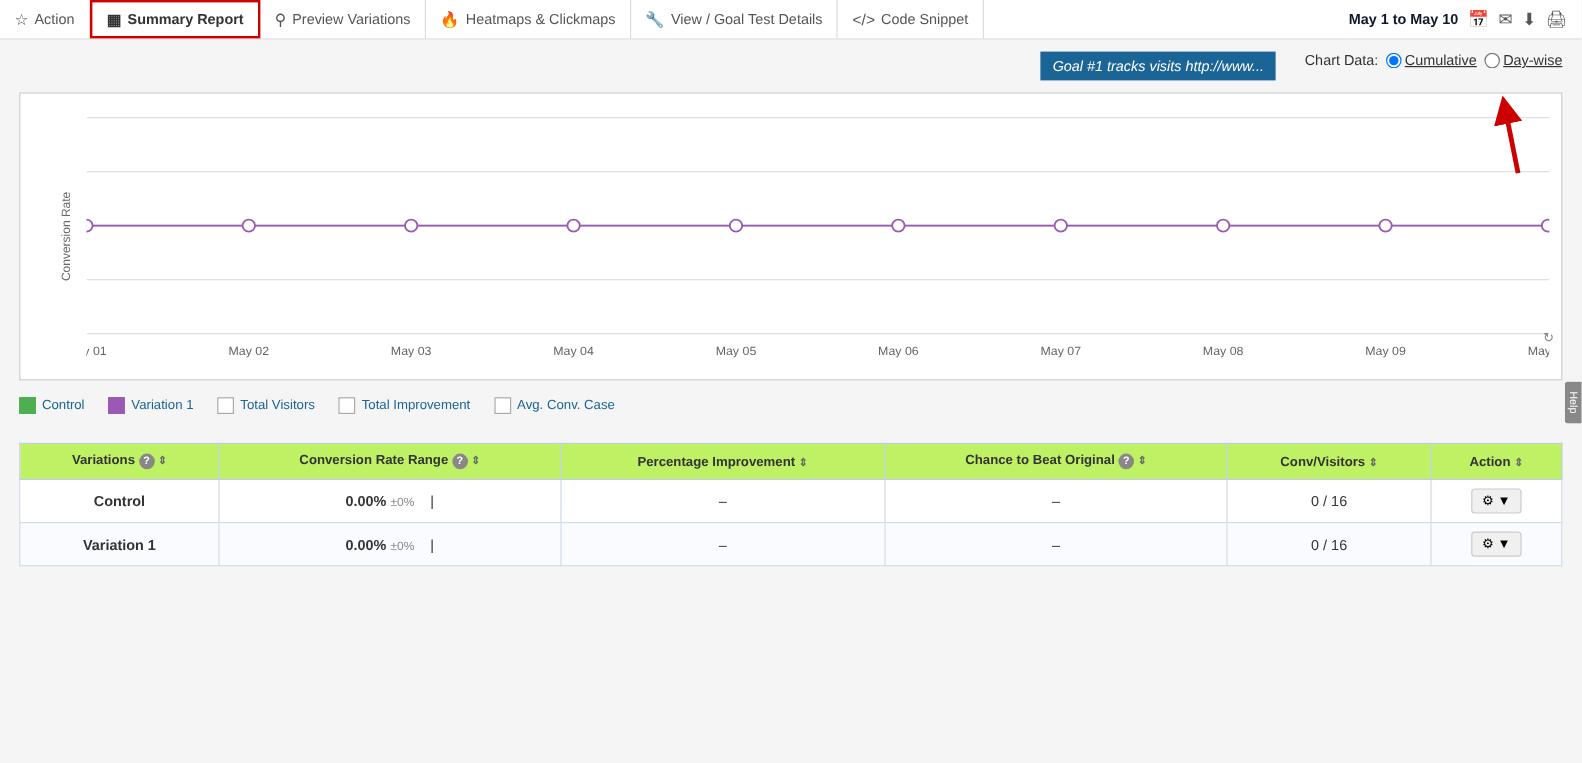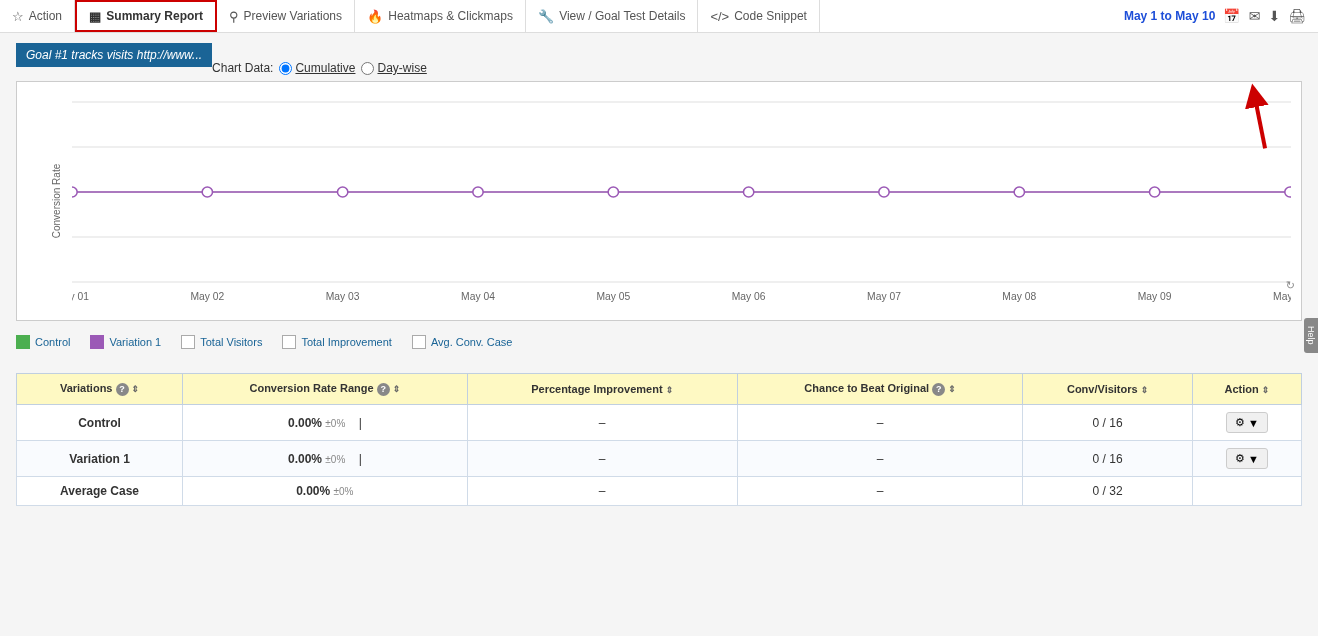--- a/index.html
+++ b/index.html
@@ -36,21 +36,21 @@
 
     .nav-right {
       margin-left: auto;
       display: flex;
       align-items: center;
       gap: 8px;
       padding: 0 12px;
       font-size: 12px;
       color: #555;
     }
-    .nav-right .date-range { font-weight: bold; color: #1d4ed8; }
+    .nav-right .date-range { font-weight: bold; color: #0f172a; }
     .nav-right .icon-btn {
       cursor: pointer;
       font-size: 14px;
       color: #555;
     }
 
     
     .main { padding: 10px 16px; }
 
     
@@ -75,21 +75,20 @@
     }
 
     
     .chart-controls {
       display: flex;
       align-items: center;
       justify-content: flex-end;
       margin-bottom: 4px;
       gap: 6px;
       font-size: 12px;
-      margin-top: 18px;
     }
     .chart-controls label { display: flex; align-items: center; gap: 3px; cursor: pointer; text-decoration: underline; }
 
     
     .chart-container {
       position: relative;
       background: #fff;
       border: 1px solid #ccc;
       margin-bottom: 10px;
     }
@@ -135,21 +134,21 @@
 
     
     .table-section { margin-top: 20px; }
     table {
       width: 100%;
       border-collapse: collapse;
       background: #fff;
       border: 1px solid #d0dbe8;
     }
     thead tr {
-      background: #fef9c3;
+      background: #bef264;
     }
     th {
       padding: 8px 10px;
       font-size: 11px;
       font-weight: bold;
       color: #333;
       border: 1px solid #c0cfe0;
       text-align: center;
       white-space: nowrap;
     }
@@ -246,21 +245,21 @@
     <span class="date-range">May 1 to May 10</span>
     <span class="icon-btn">📅</span>
     <span class="icon-btn">✉</span>
     <span class="icon-btn">⬇</span>
     <span class="icon-btn">🖨</span>
   </div>
 </div>
 
 <div class="main">
 
-  <div style="display:flex; align-items:flex-start; justify-content:flex-start; margin-bottom:2px;">
+  <div style="display:flex; align-items:flex-start; justify-content:flex-end; margin-bottom:2px;gap:24px;">
     <div class="goal-bar">
       <div class="goal-label">
         <span>Goal #1 tracks visits</span> <em>http://www...</em>
       </div>
       <div class="goal-progress"></div>
     </div>
     <div class="chart-controls">
       <span>Chart Data:</span>
       <label>
         <input type="radio" name="chartdata" checked="" style="">
@@ -424,31 +423,18 @@
           <td>–</td>
           <td>0 / 16</td>
           <td>
             <button class="action-btn">
               <span>⚙</span>
               <span>▼</span>
             </button>
           </td>
         </tr>
 
-        <tr>
-          <td>
-            <strong>Average Case</strong>
-          </td>
-          <td>
-            <span class="conv-rate-bold">0.00%</span>
-            <span class="conv-rate-small">±0%</span>
-          </td>
-          <td>–</td>
-          <td>–</td>
-          <td>0 / 32</td>
-          <td></td>
-        </tr>
       </tbody>
     </table>
   </div>
 </div>
 
 <div class="right-scroll-hint">Help</div>
 
 </body></html>

